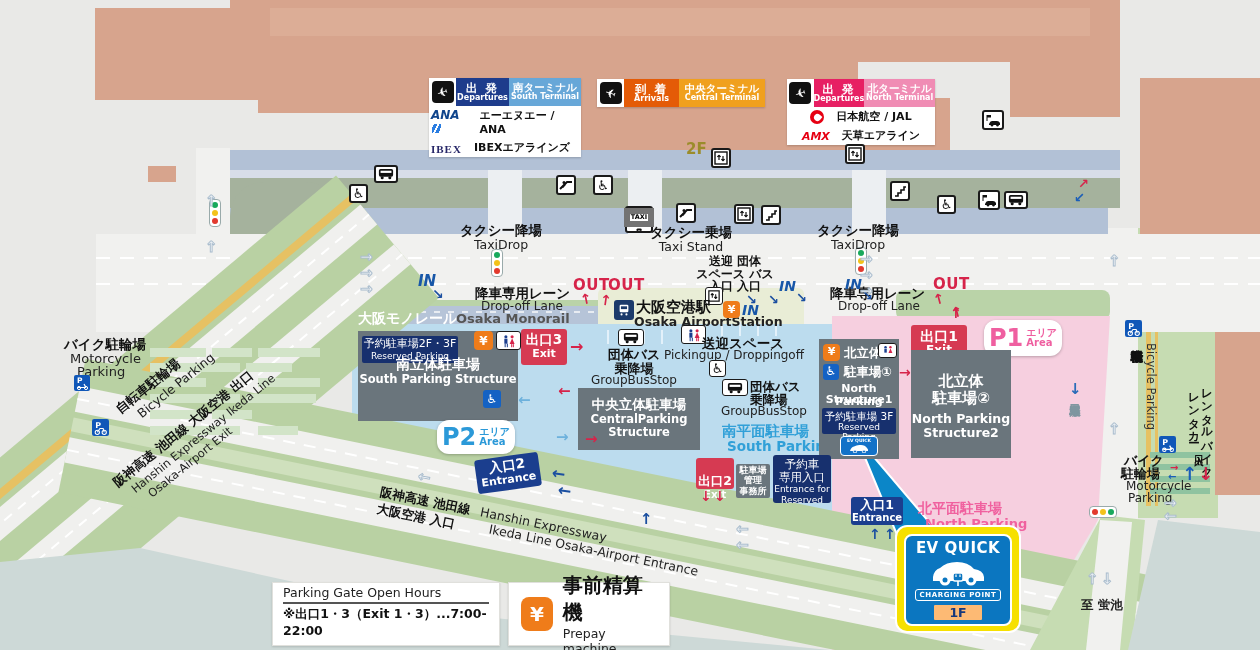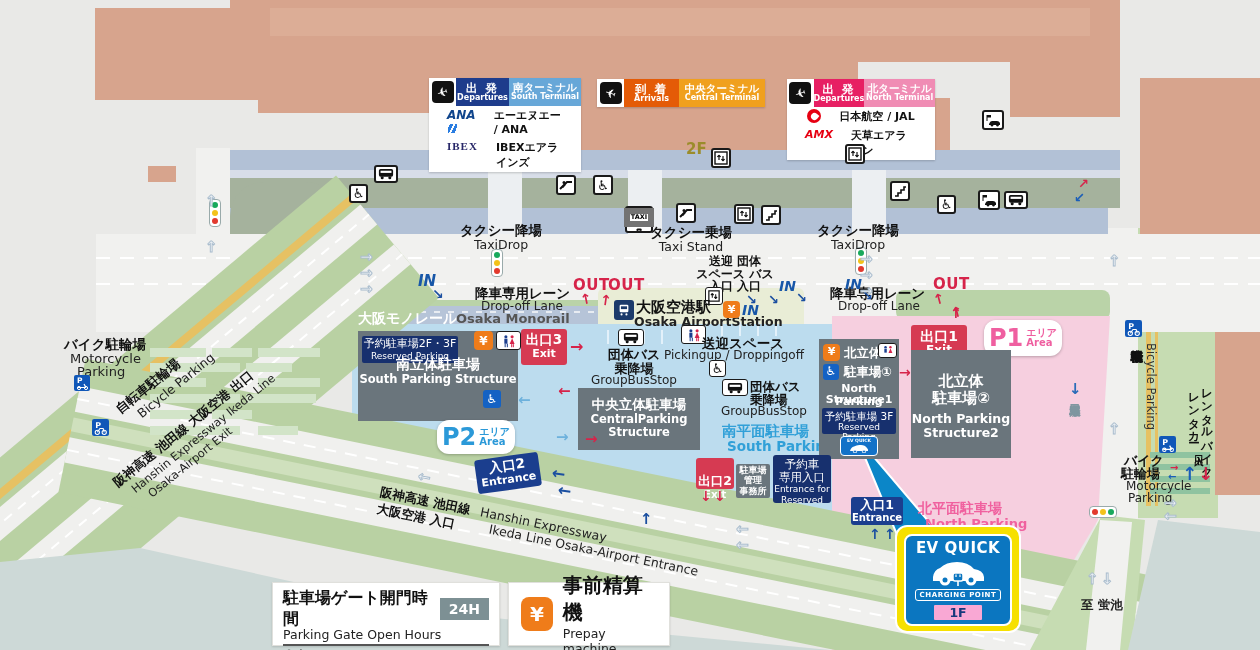--- a/index.html
+++ b/index.html
@@ -43,35 +43,35 @@
   .leghead{display:flex;height:28px}
   .plic{width:27px;background:#fff;display:flex;align-items:center;justify-content:center}
   .plic>span{width:22px;height:22px;background:#111;border-radius:4px;color:#fff;display:flex;align-items:center;justify-content:center}
   .dep::before,.arr::before{content:"✈";font-size:13px}
   .dep::before{transform:scaleX(-1) rotate(18deg)}
   .arr::before{transform:scaleX(-1) rotate(-18deg)}
   .legcell{display:flex;flex-direction:column;align-items:center;justify-content:center;color:#fff;line-height:1.05}
   .legjp{font-weight:bold;font-size:11.5px;letter-spacing:2px}
   .legjp2{font-weight:bold;font-size:10.5px;letter-spacing:0}
   .legen{font-weight:bold;font-size:8px;letter-spacing:0}
-  .airrow{display:flex;align-items:flex-start;gap:18px;padding:2px 18px;background:#fff}
+  .airrow{display:flex;align-items:flex-end;gap:12px;padding:2px 2px;background:#fff}
   .airname{font-size:11px;color:#111;font-weight:bold}
   .ana{font-style:italic;font-weight:900;color:#10458c;font-size:12px}
   .ana::after{content:"";display:inline-block;width:9px;height:9px;margin-left:1px;background:linear-gradient(115deg,transparent 15%,#2a7de1 15% 40%,transparent 40% 55%,#2a7de1 55% 80%,transparent 80%)}
   .ibex{font-weight:900;color:#272768;font-size:11px;letter-spacing:1px;font-family:"Liberation Serif","DejaVu Serif",serif}
   .jal{width:14px;height:14px;border-radius:50%;background:#e60012;position:relative}
   .jal::after{content:"";position:absolute;left:3.5px;top:3.5px;width:7px;height:7px;background:#fff;border-radius:60% 0 60% 60%;transform:rotate(40deg)}
   .amx{font-style:italic;font-weight:900;font-size:11px;color:#111}
   .amx b{color:#e60012}
   
   .evsign{background:#f6e000;border-radius:10px;padding:7px 7px 5px;box-shadow:0 0 0 2px #fff}
   .evpanel{background:#0b76c0;border:2px solid #fff;border-radius:8px;display:flex;flex-direction:column;align-items:center;padding:3px 0 4px}
   .evtitle{color:#fff;font-weight:900;font-size:15px;letter-spacing:.5px}
   .evbadge{color:#fff;border:1.5px solid #fff;border-radius:3px;font-size:7px;font-weight:bold;letter-spacing:.6px;padding:1px 4px;margin-top:2px}
-  .evfloor{background:#f9a8d4;color:#16387c;font-weight:900;font-size:12.5px;padding:0 15px;margin-top:4px;border-radius:1px}
+  .evfloor{background:#fdba74;color:#16387c;font-weight:900;font-size:12.5px;padding:0 15px;margin-top:4px;border-radius:1px}
   .evmini{background:#1372c8;border:1.5px solid #fff;border-radius:4px;display:flex;flex-direction:column;align-items:center;justify-content:center}
   .evmini span{color:#fff;font-size:4.5px;font-weight:bold;line-height:1}
   
   .fbox{background:#fff;border:1px solid #e0e0dc;box-shadow:0 1px 2px rgba(0,0,0,.15)}
   .h24{background:#7d9094;color:#fff;font-weight:900;font-size:14px;padding:3px 9px}
 </style>
 </head>
 <body>
 
 <div id="map" class="a" style="left:0;top:0;width:1236px;height:650px">
@@ -680,24 +680,20 @@
 <span class="a war g-l" style="left:736px;top:520px"></span>
 <span class="a war g-l" style="left:736px;top:536px"></span>
 <span class="a war g-u" style="left:1108px;top:252px"></span>
 <span class="a war g-u" style="left:1108px;top:420px"></span>
 <span class="a war g-u" style="left:1086px;top:570px"></span>
 <span class="a war g-d" style="left:1101px;top:570px"></span>
 <span class="a war g-r" style="left:1164px;top:494px"></span>
 <span class="a war g-l" style="left:1164px;top:507px"></span>
 
 <div class="a fbox" style="left:272px;top:582px;width:228px;height:64px;padding:5px 10px 4px">
-  <div style="display:flex;align-items:center;justify-content:space-between">
-    <span class="j" style="font-size:16px">駐車場ゲート開門時間</span>
-    <span class="h24">24H</span>
-  </div>
   <div class="e" style="font-size:12.5px;margin-top:-3px;border-bottom:2px solid #555;padding-bottom:2px">Parking Gate Open Hours</div>
   <div class="j" style="font-size:12.5px;margin-top:2px">※出口1・3（Exit 1・3）...7:00-22:00</div>
 </div>
 
 <div class="a fbox" style="left:508px;top:582px;width:162px;height:64px;display:flex;align-items:center;gap:10px;padding:0 12px">
   <div class="yen" style="width:34px;height:34px;font-size:20px;border-radius:8px"></div>
   <div>
     <div class="j" style="font-size:20px">事前精算機</div>
     <div class="e" style="font-size:12.5px">Prepay machine</div>
   </div>

